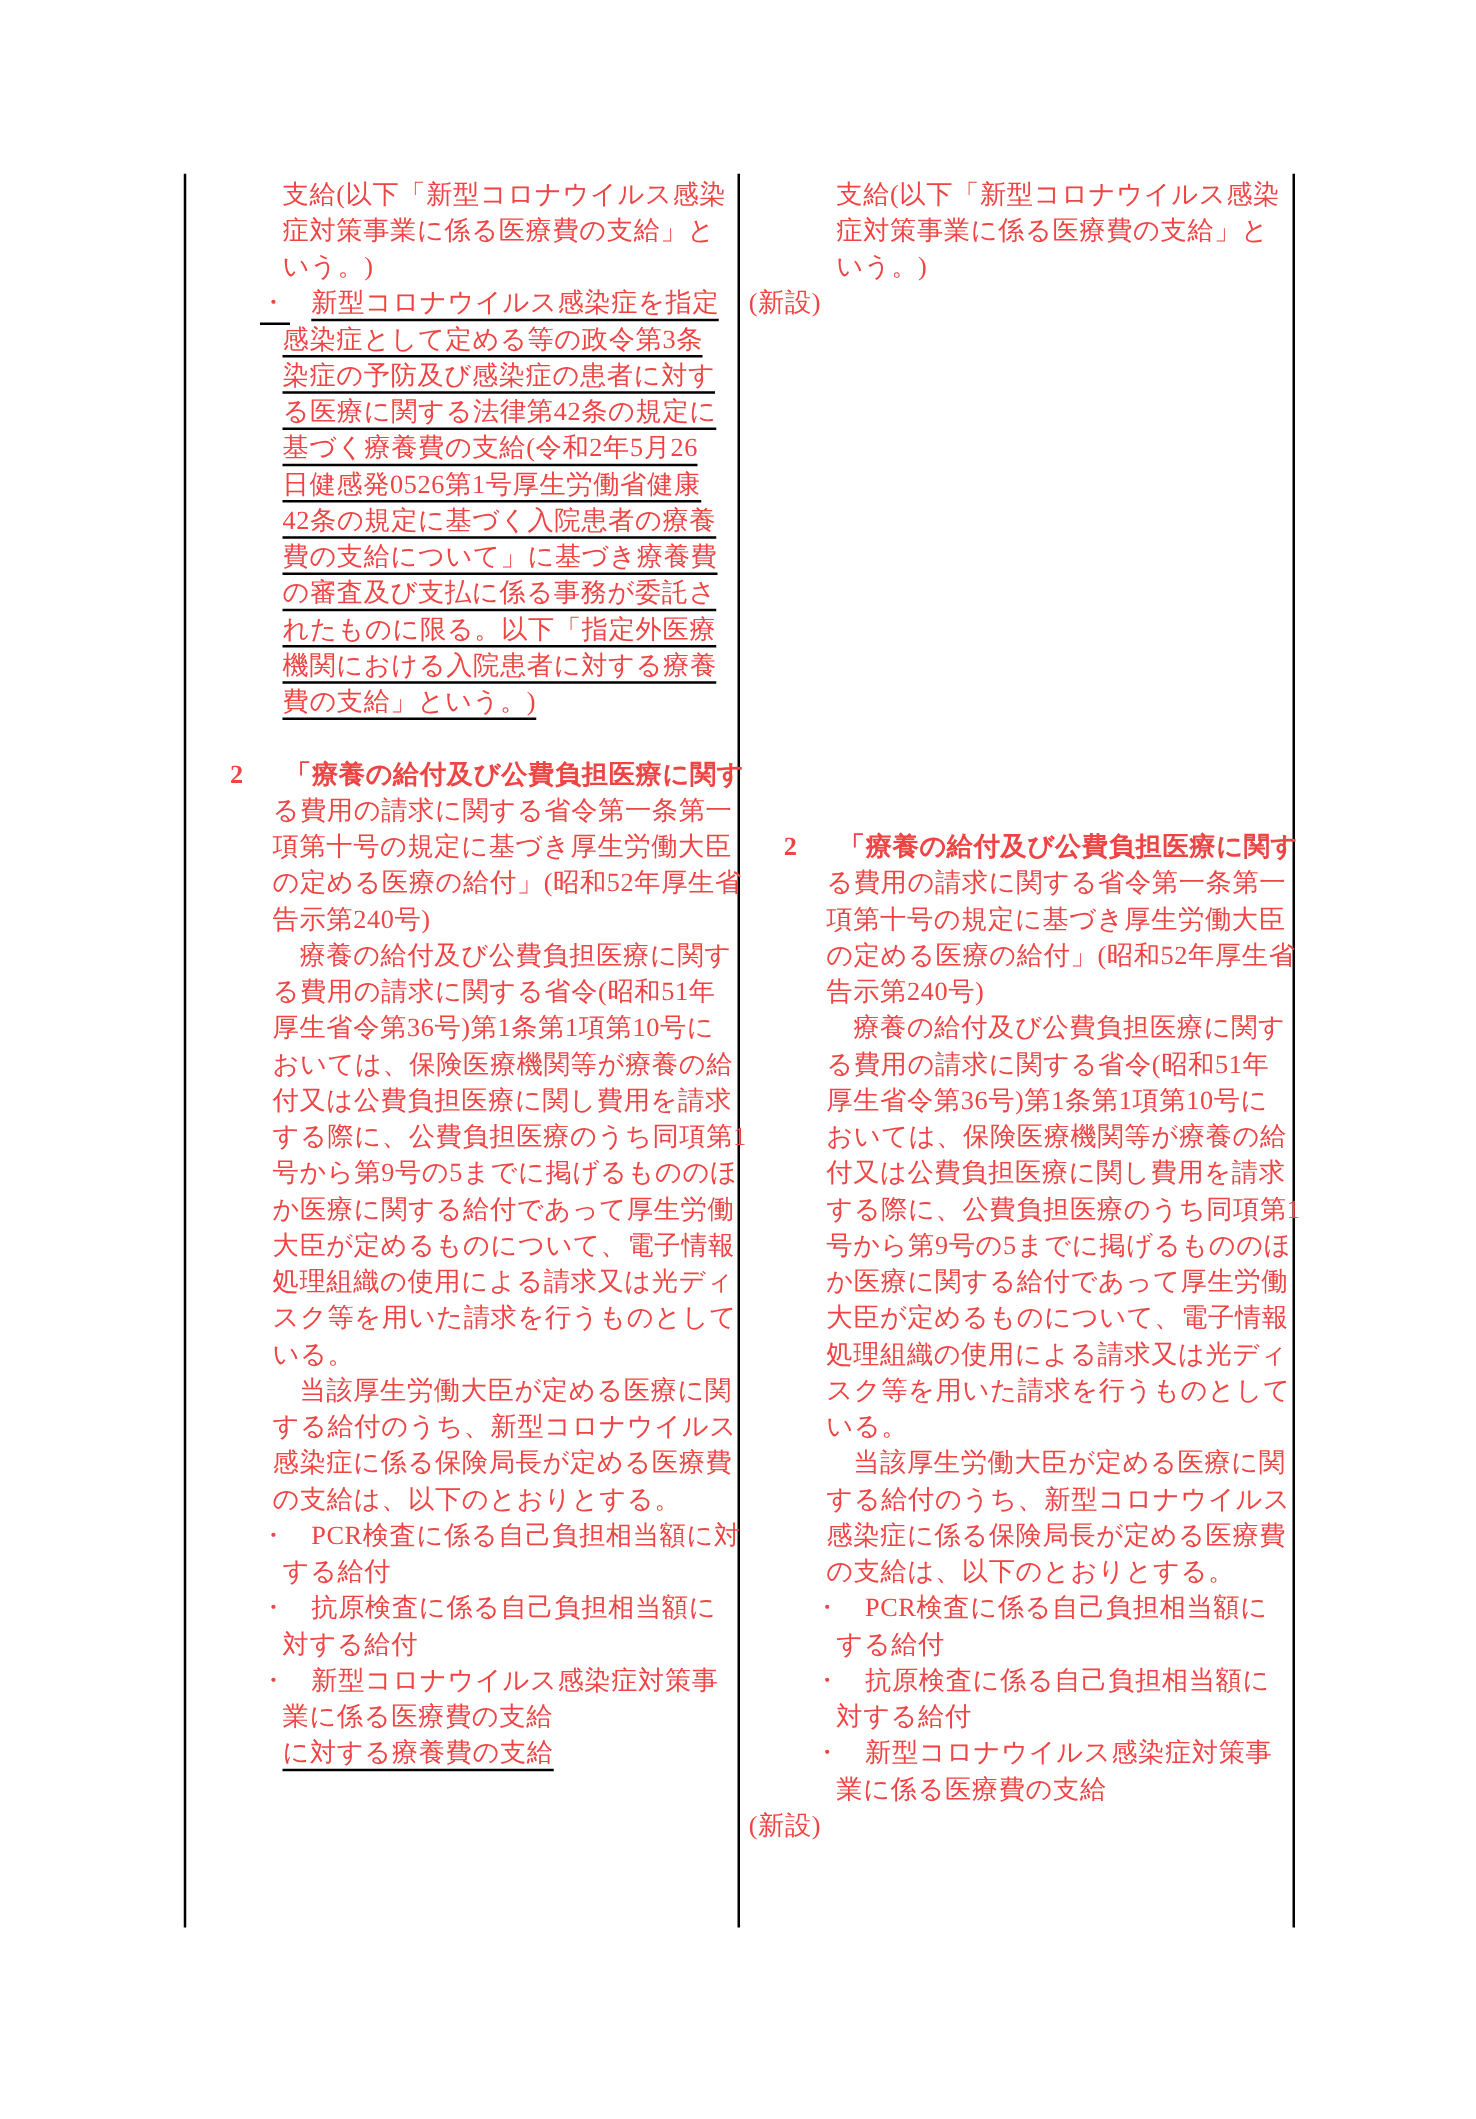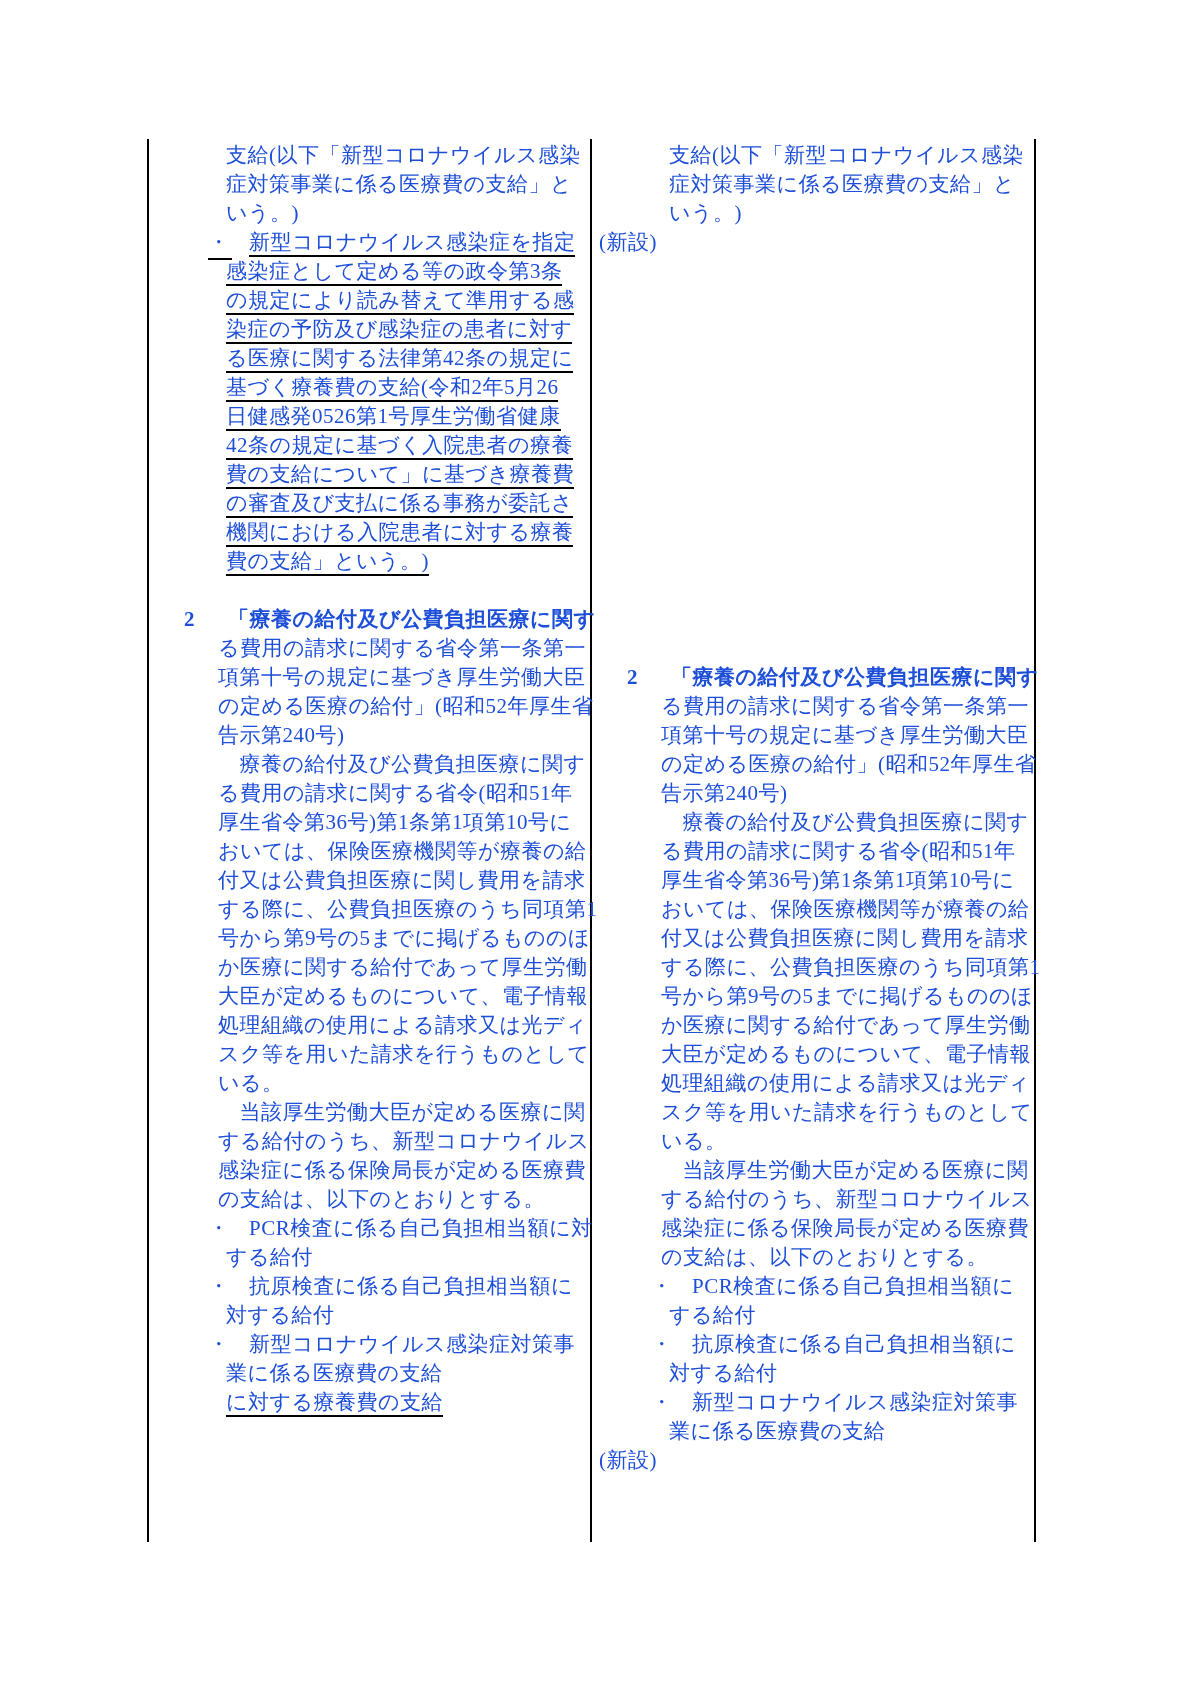--- a/index.html
+++ b/index.html
@@ -1,21 +1,21 @@
 <!DOCTYPE html>
 <html><head>
 <meta charset="utf-8">
 <style>
   html,body{margin:0;padding:0;}
   body{background:#ffffff;}
   .page{
     position:relative;
     width:1181px;height:1695px;
     background:#ffffff;
-    color:#1d4ed8;
+    color:#ef4444;
     font-family:"Liberation Serif","DejaVu Serif",serif;
     overflow:hidden;
   }
   .tbl{position:absolute;top:139px;left:0;width:1181px;height:1403px;}
   .vline{position:absolute;top:0;width:2px;height:1403px;background:#000;}
   .vl-left{left:147px;}
   .vl-mid{left:590px;}
   .vl-right{left:1034px;}
   .col{position:absolute;top:2px;width:443px;}
   .col-left{left:149px;}
@@ -45,28 +45,28 @@
   <div class="tbl">
     <div class="vline vl-left"></div>
     <div class="vline vl-mid"></div>
     <div class="vline vl-right"></div>
     <div class="col col-left">
         <div class="line i-cont"><span class="">支給(以下「新型コロナウイルス感染</span></div>
         <div class="line i-cont"><span class="">症対策事業に係る医療費の支給」と</span></div>
         <div class="line i-cont"><span class="">いう。)</span></div>
         <div class="line i-bullet"><span class="mk mk-bullet u">・</span><span class="gap"></span><span class="u">新型コロナウイルス感染症を指定</span></div>
         <div class="line i-cont"><span class="u">感染症として定める等の政令第3条</span></div>
-        <div class="line i-cont"><span class="u">の規定により読み替えて準用する感</span></div>
         <div class="line i-cont"><span class="u">染症の予防及び感染症の患者に対す</span></div>
         <div class="line i-cont"><span class="u">る医療に関する法律第42条の規定に</span></div>
         <div class="line i-cont"><span class="u">基づく療養費の支給(令和2年5月26</span></div>
         <div class="line i-cont"><span class="u">日健感発0526第1号厚生労働省健康</span></div>
         <div class="line i-cont"><span class="u">42条の規定に基づく入院患者の療養</span></div>
         <div class="line i-cont"><span class="u">費の支給について」に基づき療養費</span></div>
         <div class="line i-cont"><span class="u">の審査及び支払に係る事務が委託さ</span></div>
+        <div class="line i-cont"><span class="u">れたものに限る。以下「指定外医療</span></div>
         <div class="line i-cont"><span class="u">機関における入院患者に対する療養</span></div>
         <div class="line i-cont"><span class="u">費の支給」という。)</span></div>
         <div class="line i-none"><span class="" style="border-bottom: none;">&nbsp;</span></div>
         <div class="line i-num"><span class="mk mk-num">2</span><span class="">「療養の給付及び公費負担医療に関す</span></div>
         <div class="line i-body"><span class="">る費用の請求に関する省令第一条第一</span></div>
         <div class="line i-body"><span class="">項第十号の規定に基づき厚生労働大臣</span></div>
         <div class="line i-body"><span class="">の定める医療の給付」(昭和52年厚生省</span></div>
         <div class="line i-body"><span class="">告示第240号)</span></div>
         <div class="line i-body"><span class="">　療養の給付及び公費負担医療に関す</span></div>
         <div class="line i-body"><span class="">る費用の請求に関する省令(昭和51年</span></div>

